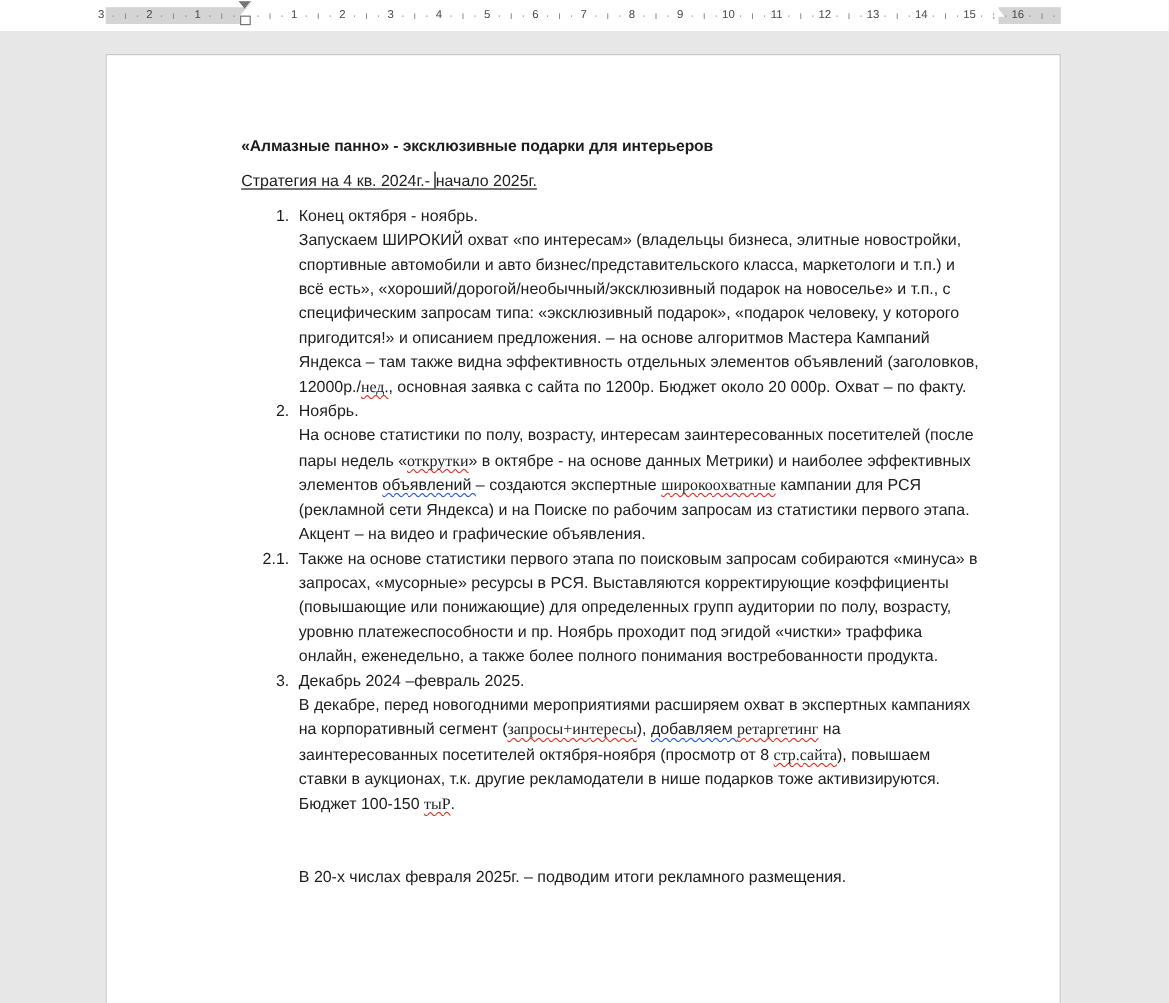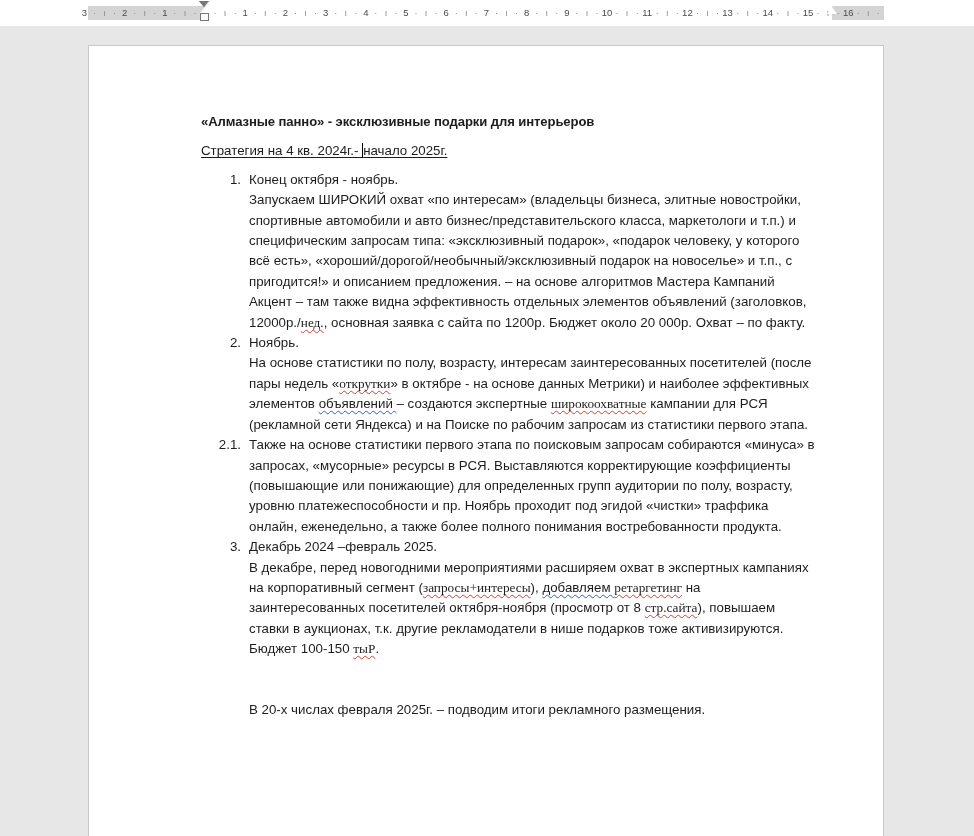--- a/index.html
+++ b/index.html
@@ -341,33 +341,34 @@
       <p class="doc-title">«Алмазные панно» - эксклюзивные подарки для интерьеров</p>
 
       <p class="doc-subtitle"><span class="u">Стратегия на 4 кв. 2024г.- </span><span class="caret"></span><span class="u">начало 2025г.</span></p>
 
       <ol class="outline" id="outline-list">
           <li>
             <span class="li-num">1.</span>
             <div class="li-head">Конец октября - ноябрь.</div>
             <div class="li-body">Запускаем ШИРОКИЙ охват «по интересам» (владельцы бизнеса, элитные новостройки,</div>
             <div class="li-body">спортивные автомобили и авто бизнес/представительского класса, маркетологи и т.п.) и</div>
+            <div class="li-body">всё есть», «хороший/дорогой/необычный/эксклюзивный подарок на новоселье» и т.п., с</div>
             <div class="li-body">специфическим запросам типа: «эксклюзивный подарок», «подарок человеку, у которого</div>
-            <div class="li-body">всё есть», «хороший/дорогой/необычный/эксклюзивный подарок на новоселье» и т.п., с</div>
             <div class="li-body">пригодится!» и описанием предложения. – на основе алгоритмов Мастера Кампаний</div>
-            <div class="li-body">Акцент – там также видна эффективность отдельных элементов объявлений (заголовков,</div>
+            <div class="li-body">Яндекса – там также видна эффективность отдельных элементов объявлений (заголовков,</div>
             <div class="li-body"><span>12000р./</span><span class="sq-red">нед.</span><span>, основная заявка с сайта по 1200р. Бюджет около 20 000р. Охват – по факту.</span></div>
           </li>
           <li>
             <span class="li-num">2.</span>
             <div class="li-head">Ноябрь.</div>
             <div class="li-body"><span>На основе статистики по полу, возрасту, интересам заинтересованных посетителей (после</span></div>
             <div class="li-body"><span>пары недель «</span><span class="sq-red">открутки</span><span>» в октябре - на основе данных Метрики) и наиболее эффективных</span></div>
             <div class="li-body"><span>элементов </span><span class="sq-blue">объявлений </span><span> – создаются экспертные </span><span class="sq-red">широкоохватные</span><span> кампании для РСЯ</span></div>
             <div class="li-body"><span>(рекламной сети Яндекса) и на Поиске по рабочим запросам из статистики первого этапа.</span></div>
+            <div class="li-body"><span>Акцент – на видео и графические объявления.</span></div>
           </li>
           <li class="sub">
             <span class="li-num sub">2.1.</span>
             <div class="li-body"><span>Также на основе статистики первого этапа по поисковым запросам собираются «минуса» в</span></div>
             <div class="li-body"><span>запросах, «мусорные» ресурсы в РСЯ. Выставляются корректирующие коэффициенты</span></div>
             <div class="li-body"><span>(повышающие или понижающие) для определенных групп аудитории по полу, возрасту,</span></div>
             <div class="li-body"><span>уровню платежеспособности и пр. Ноябрь проходит под эгидой «чистки» траффика</span></div>
             <div class="li-body"><span>онлайн, еженедельно, а также более полного понимания востребованности продукта.</span></div>
           </li>
           <li>

